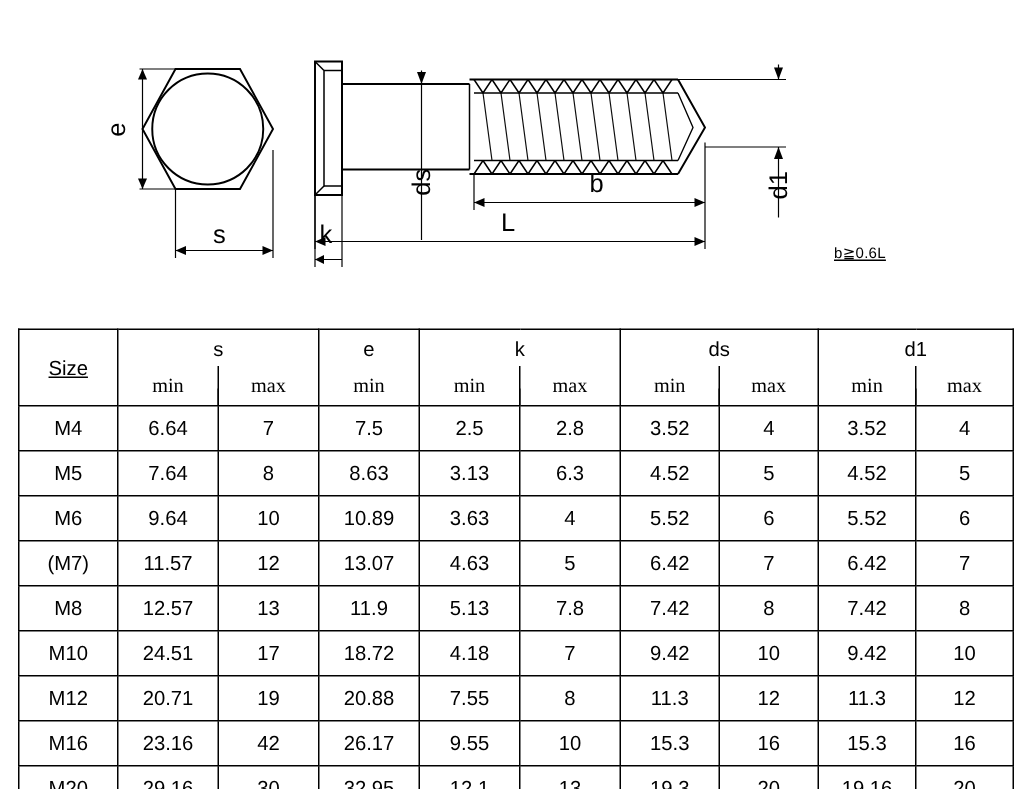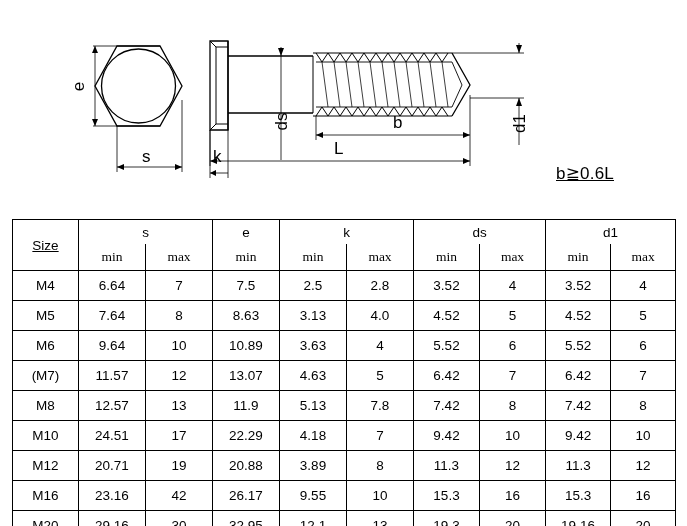--- a/index.html
+++ b/index.html
@@ -39,21 +39,21 @@
     line-height: 1;
   }
   .dim-label.rot {
     transform: rotate(-90deg);
     transform-origin: center center;
   }
   #note-text {
     position: absolute;
     left: 556px;
     top: 163px;
-    font-size: 17px;
+    font-size: 10px;
     letter-spacing: 0.2px;
     white-space: nowrap;
     text-decoration: underline;
   }
 
   
   #spec-table-wrap {
     position: absolute;
     left: 12px;
     top: 219px;
@@ -289,21 +289,21 @@
           <td>4</td>
           <td>3.52</td>
           <td>4</td>
         </tr>
         <tr>
           <td>M5</td>
           <td>7.64</td>
           <td>8</td>
           <td>8.63</td>
           <td>3.13</td>
-          <td>4.0</td>
+          <td>6.3</td>
           <td>4.52</td>
           <td>5</td>
           <td>4.52</td>
           <td>5</td>
         </tr>
         <tr>
           <td>M6</td>
           <td>9.64</td>
           <td>10</td>
           <td>10.89</td>
@@ -335,34 +335,34 @@
           <td>7.8</td>
           <td>7.42</td>
           <td>8</td>
           <td>7.42</td>
           <td>8</td>
         </tr>
         <tr>
           <td>M10</td>
           <td>24.51</td>
           <td>17</td>
-          <td>22.29</td>
+          <td>18.72</td>
           <td>4.18</td>
           <td>7</td>
           <td>9.42</td>
           <td>10</td>
           <td>9.42</td>
           <td>10</td>
         </tr>
         <tr>
           <td>M12</td>
           <td>20.71</td>
           <td>19</td>
           <td>20.88</td>
-          <td>3.89</td>
+          <td>7.55</td>
           <td>8</td>
           <td>11.3</td>
           <td>12</td>
           <td>11.3</td>
           <td>12</td>
         </tr>
         <tr>
           <td>M16</td>
           <td>23.16</td>
           <td>42</td>

